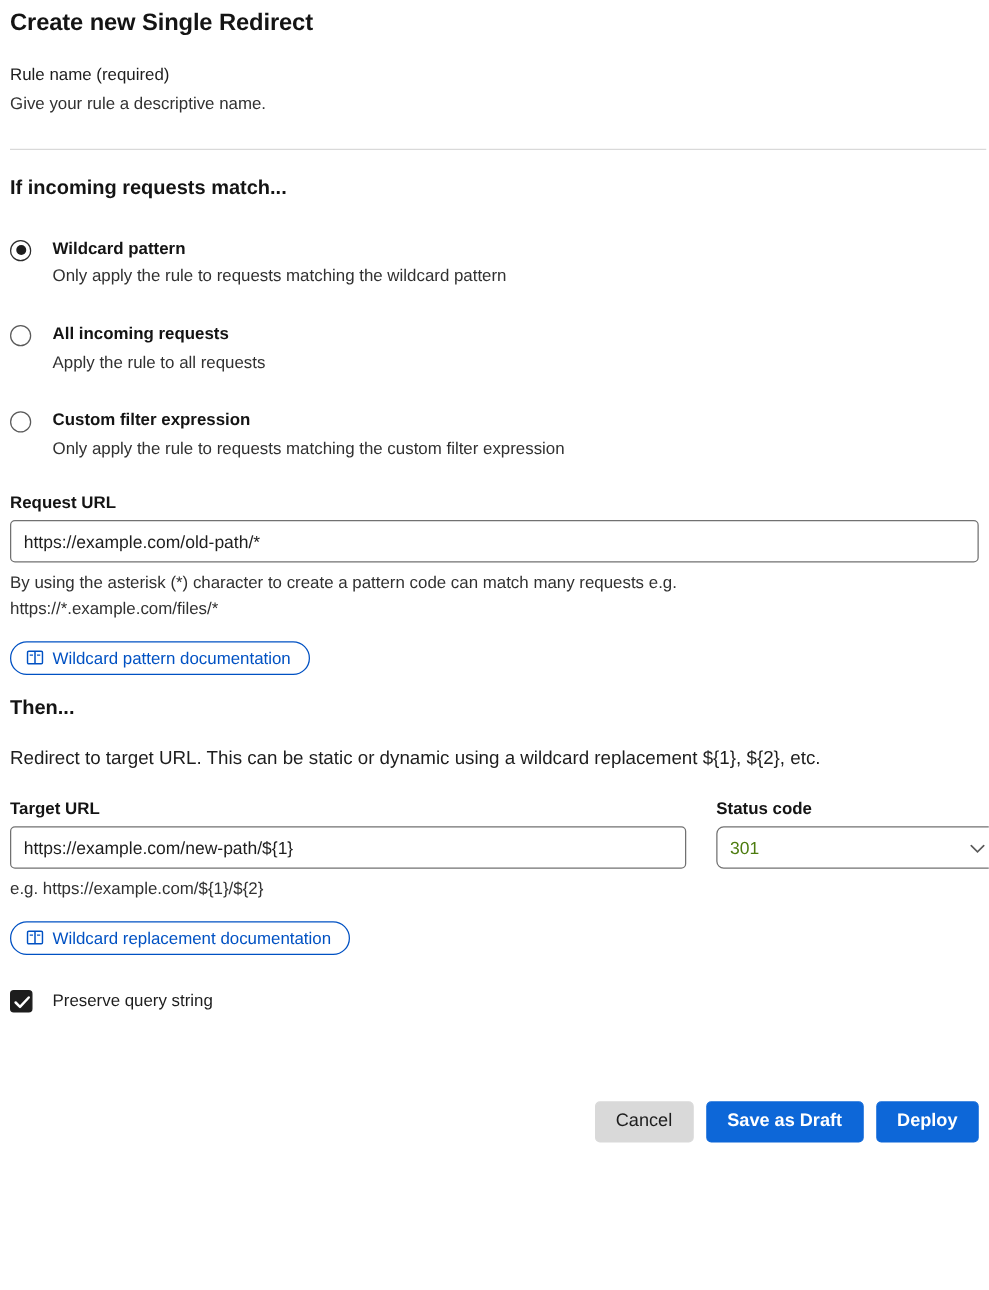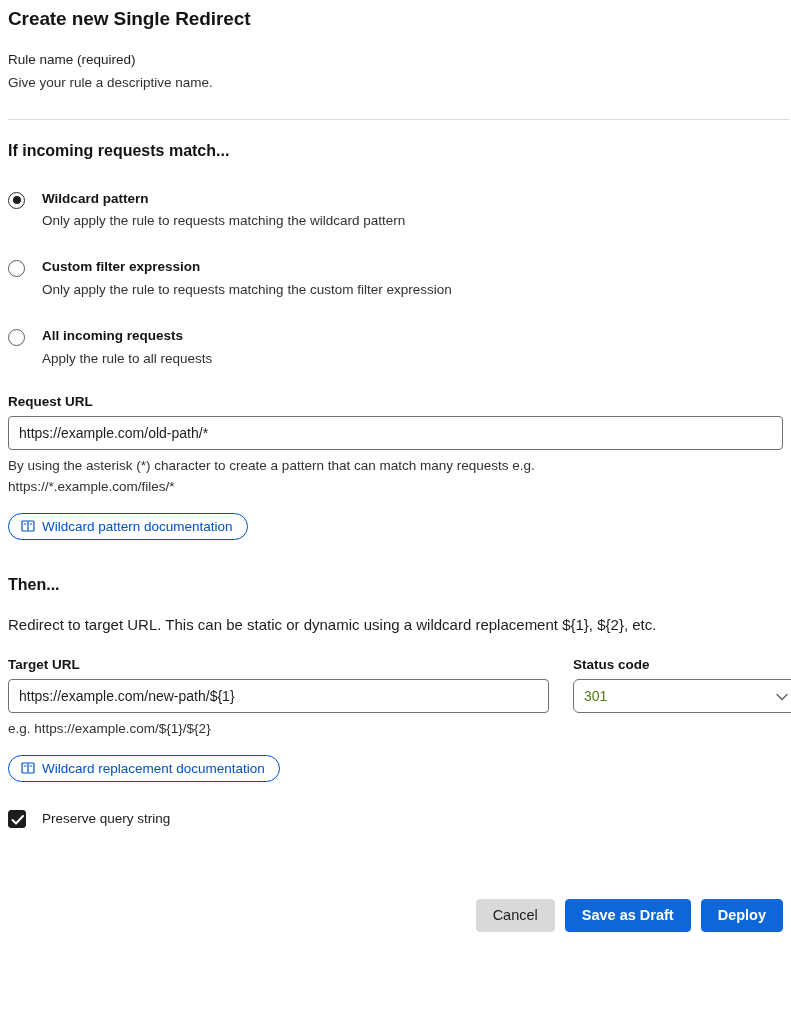--- a/index.html
+++ b/index.html
@@ -238,53 +238,53 @@
       <div class="radio checked"></div>
       <div class="radio-text">
         <div class="radio-title">Wildcard pattern</div>
         <div class="radio-desc">Only apply the rule to requests matching the wildcard pattern</div>
       </div>
     </div>
 
     <div class="radio-row">
       <div class="radio"></div>
       <div class="radio-text">
+        <div class="radio-title">All incoming requests</div>
+        <div class="radio-desc">Apply the rule to all requests</div>
+      </div>
+    </div>
+
+    <div class="radio-row">
+      <div class="radio"></div>
+      <div class="radio-text">
         <div class="radio-title">Custom filter expression</div>
         <div class="radio-desc">Only apply the rule to requests matching the custom filter expression</div>
       </div>
     </div>
 
-    <div class="radio-row">
-      <div class="radio"></div>
-      <div class="radio-text">
-        <div class="radio-title">All incoming requests</div>
-        <div class="radio-desc">Apply the rule to all requests</div>
-      </div>
-    </div>
-
   </div>
 
   <div class="strong-label">Request URL</div>
   <input class="text-input full" type="text" value="https://example.com/old-path/*" style="">
-  <div class="helper">By using the asterisk (*) character to create a pattern that can match many requests e.g.</div>
+  <div class="helper">By using the asterisk (*) character to create a pattern code can match many requests e.g.</div>
   <div class="helper" style="margin-top:2px;">https://*.example.com/files/*</div>
 
   <a class="doc-pill" href="#">
     <span>
       <svg width="14" height="14" viewBox="0 0 14 14" fill="none" xmlns="http://www.w3.org/2000/svg">
         <rect x="1" y="2" width="12" height="10" rx="1" stroke="#0051c3" stroke-width="1.2"></rect>
         <line x1="7" y1="2.4" x2="7" y2="11.6" stroke="#0051c3" stroke-width="1.2"></line>
         <line x1="2.8" y1="5" x2="5.4" y2="5" stroke="#0051c3" stroke-width="1"></line>
         <line x1="8.6" y1="5" x2="11.2" y2="5" stroke="#0051c3" stroke-width="1"></line>
       </svg>
     </span>
     <span>Wildcard pattern documentation</span>
   </a>
 
-  <h2 class="section" style="margin-top:36px;">Then...</h2>
+  <h2 class="section" style="margin-top:18px;">Then...</h2>
   <div class="then-text">Redirect to target URL. This can be static or dynamic using a wildcard replacement ${1}, ${2}, etc.</div>
 
   <div class="row-2col" style="margin-top:22px;">
     <div class="col-target">
       <div class="strong-label" style="margin-top:0;">Target URL</div>
       <input class="text-input target" type="text" value="https://example.com/new-path/${1}" style="">
       <div class="helper">e.g. https://example.com/${1}/${2}</div>
     </div>
     <div class="col-status">
       <div class="strong-label" style="margin-top:0;">Status code</div>

